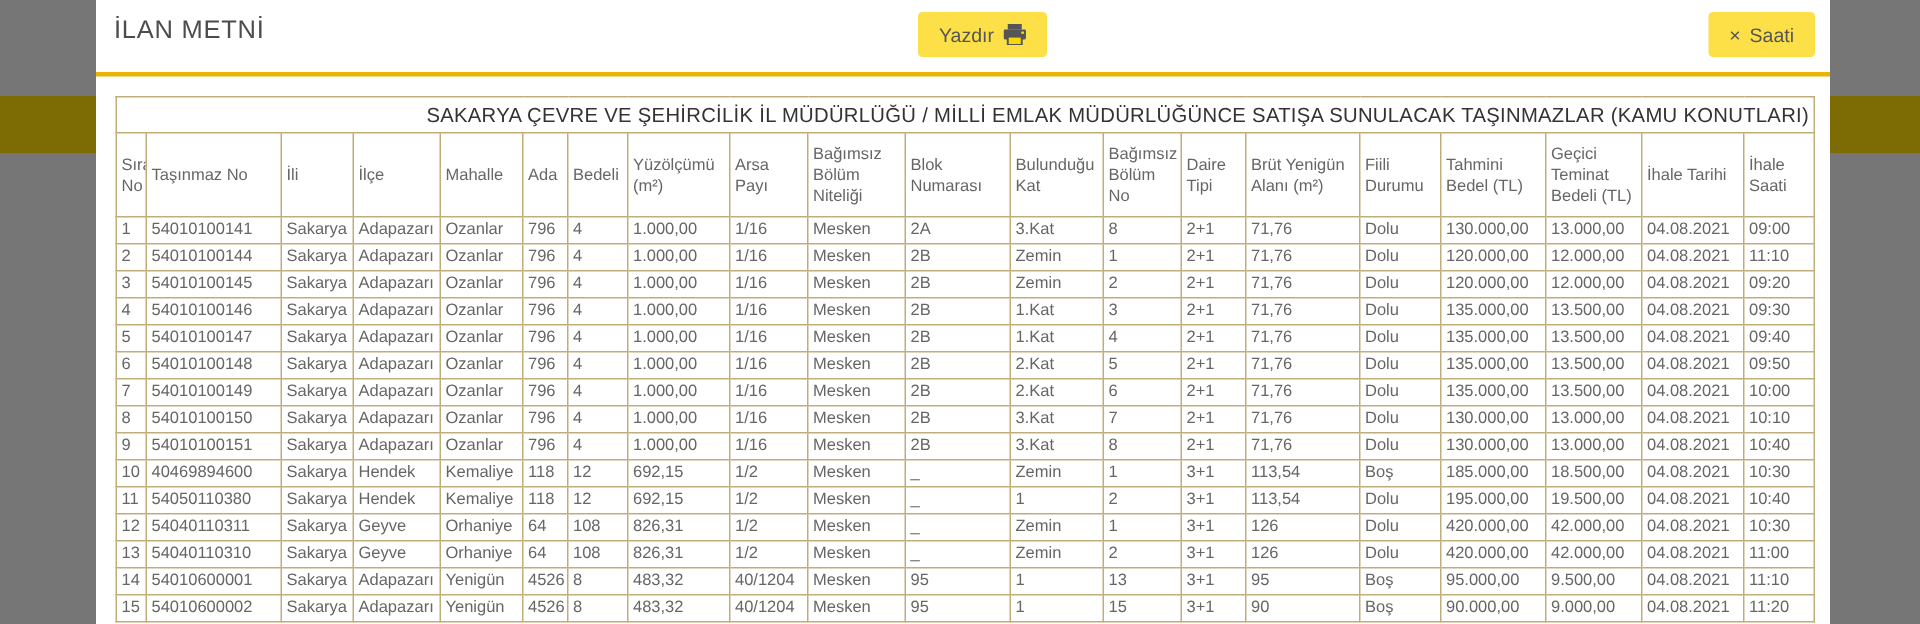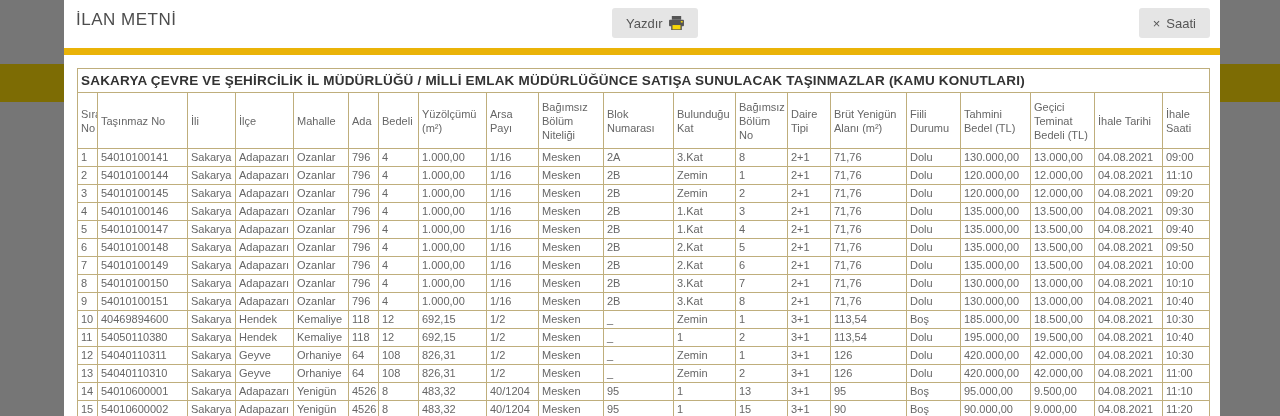--- a/index.html
+++ b/index.html
@@ -9,48 +9,48 @@
     font-family:"Liberation Sans", sans-serif;
   }
   .backdrop-band{
     position:absolute;left:0;top:64px;width:100%;height:38px;
     background:#7d6c04;z-index:0;
   }
   .modal{
     position:absolute;left:64px;top:0;width:1156px;height:416px;
     background:#ffffff;z-index:1;
   }
-  .modal-header{position:relative;height:48px;border-bottom:7px solid #eab308;}
+  .modal-header{position:relative;height:48px;border-bottom:3px solid #eab308;}
   .modal-title{
     position:absolute;left:12px;top:10px;margin:0;
     font-size:17px;font-weight:400;color:#4d4d4d;letter-spacing:.5px;
   }
   .btn{
     position:absolute;top:8px;height:30px;
-    background:#e5e5e5;border:none;border-radius:3px;
+    background:#fde047;border:none;border-radius:3px;
     color:#555;font-size:13px;font-family:"Liberation Sans",sans-serif;
     padding:0 14px;cursor:pointer;display:flex;align-items:center;gap:6px;
   }
   .btn-print{left:548px;}
   .btn-close{right:10px;}
   .printer-svg{width:15px;height:14px;display:block;}
   .close-x{font-size:13px;color:#555;}
   table{
     border-collapse:collapse;table-layout:fixed;
     margin:13px 0 0 13px;width:1132px;
     font-size:11px;color:#666;
   }
   th,td{
     border:1px solid #bfae7c;
     padding:1px 3px;
     overflow:hidden;white-space:nowrap;
     text-align:left;vertical-align:middle;
   }
   tr.caption-row th{
-    height:21px;text-align:left;font-weight:bold;
+    height:21px;text-align:right;font-weight:normal;
     font-size:13.5px;color:#333;letter-spacing:.2px;white-space:nowrap;
   }
   tr.header-row th{
     height:53px;font-weight:400;white-space:normal;line-height:14px;color:#666;
   }
   tbody tr{height:18px;}
   tbody td{line-height:15px;}
 </style>
 </head>
 <body>

